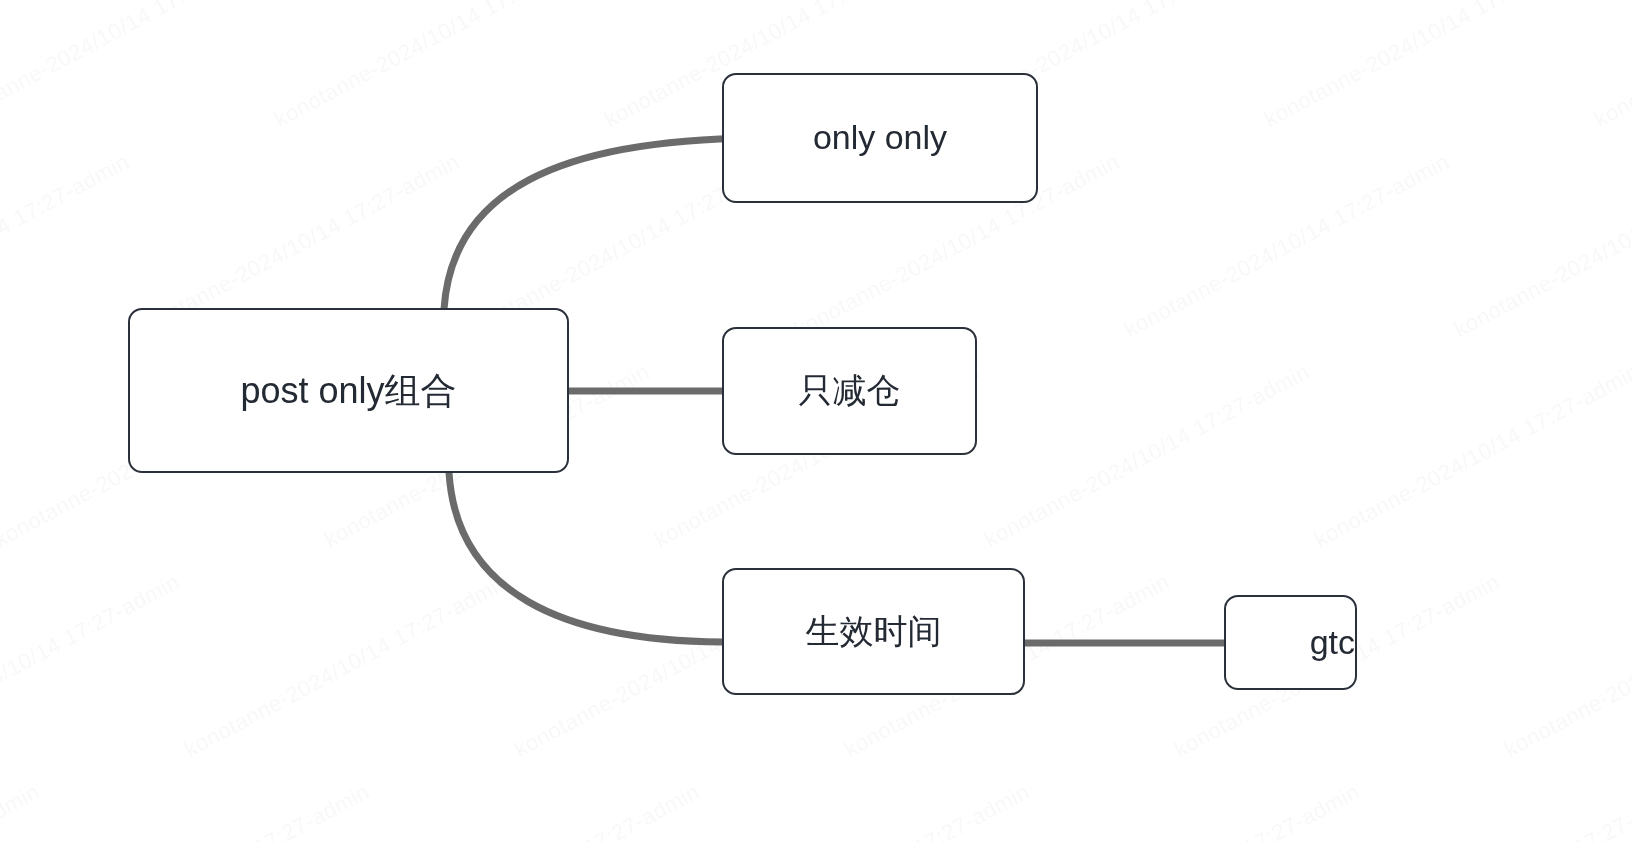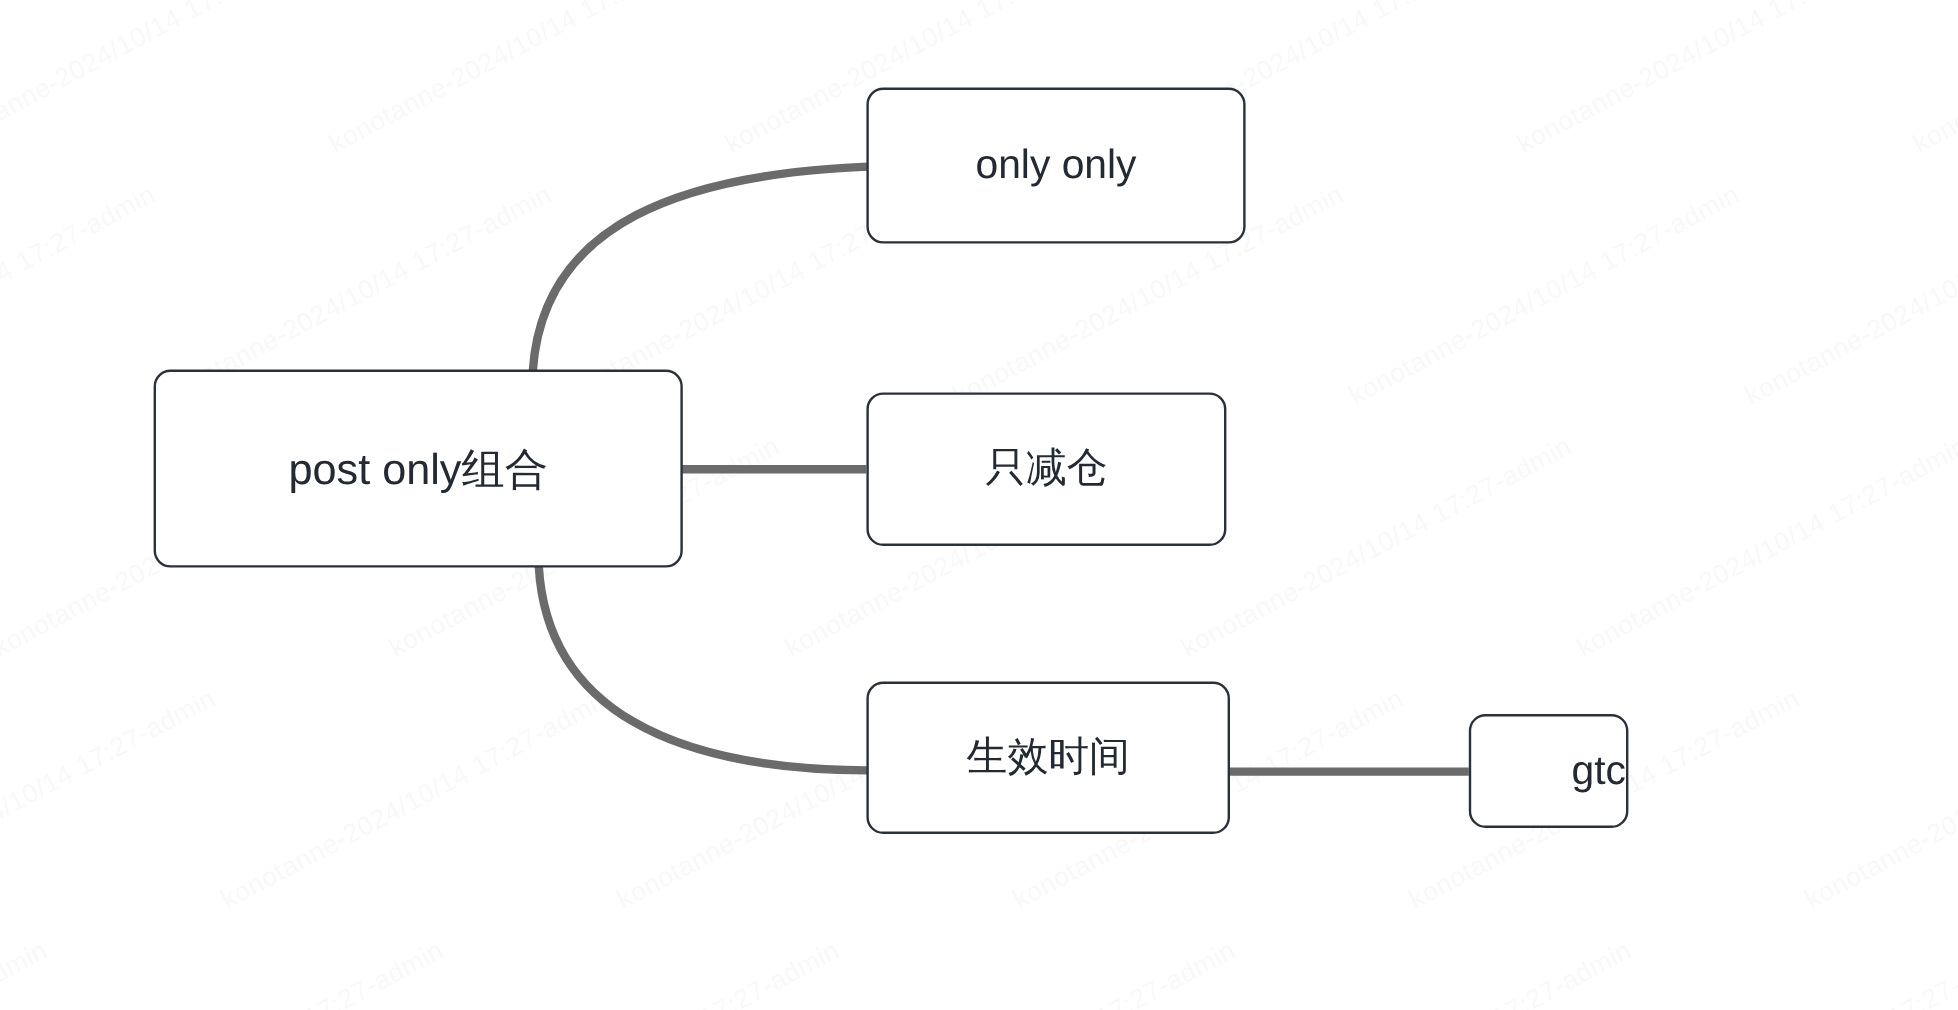--- a/index.html
+++ b/index.html
@@ -127,21 +127,21 @@
   <div id="nodes">
 
     <div class="node root" style="left:100px; top:308px; width:441px; height:165px;margin-left:28px;">
       <span class="node-label">post only组合</span>
     </div>
 
     <div class="node lvl1" style="left:722px; top:73px; width:316px; height:130px;">
       <span class="node-label">only only</span>
     </div>
 
-    <div class="node lvl1" style="left:722px; top:327px; width:300px; height:128px;text-align:right;">
+    <div class="node lvl1" style="left:722px; top:327px; width:255px; height:128px;text-align:right;">
       <span class="node-label">只减仓</span>
     </div>
 
     <div class="node lvl1" style="left:722px; top:568px; width:303px; height:127px;">
       <span class="node-label">生效时间</span>
     </div>
 
     <div class="node lvl2" style="left:1224px; top:595px; width:133px; height:95px;justify-content:flex-end;">
       <span class="node-label">gtc</span>
     </div>

